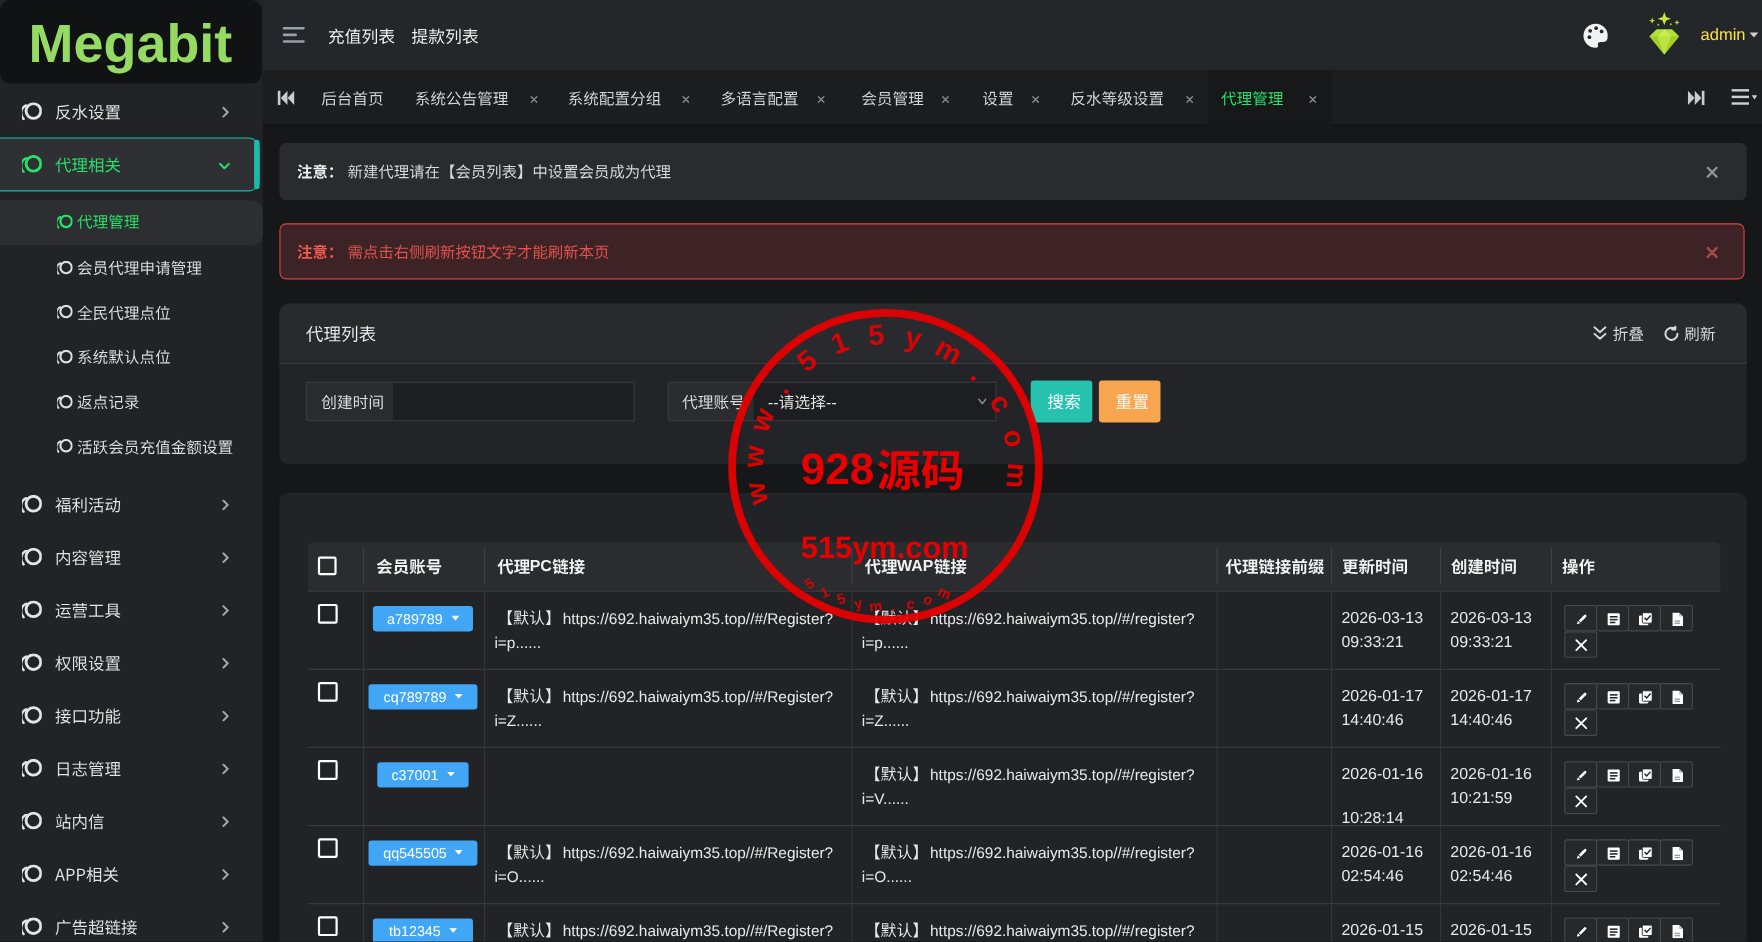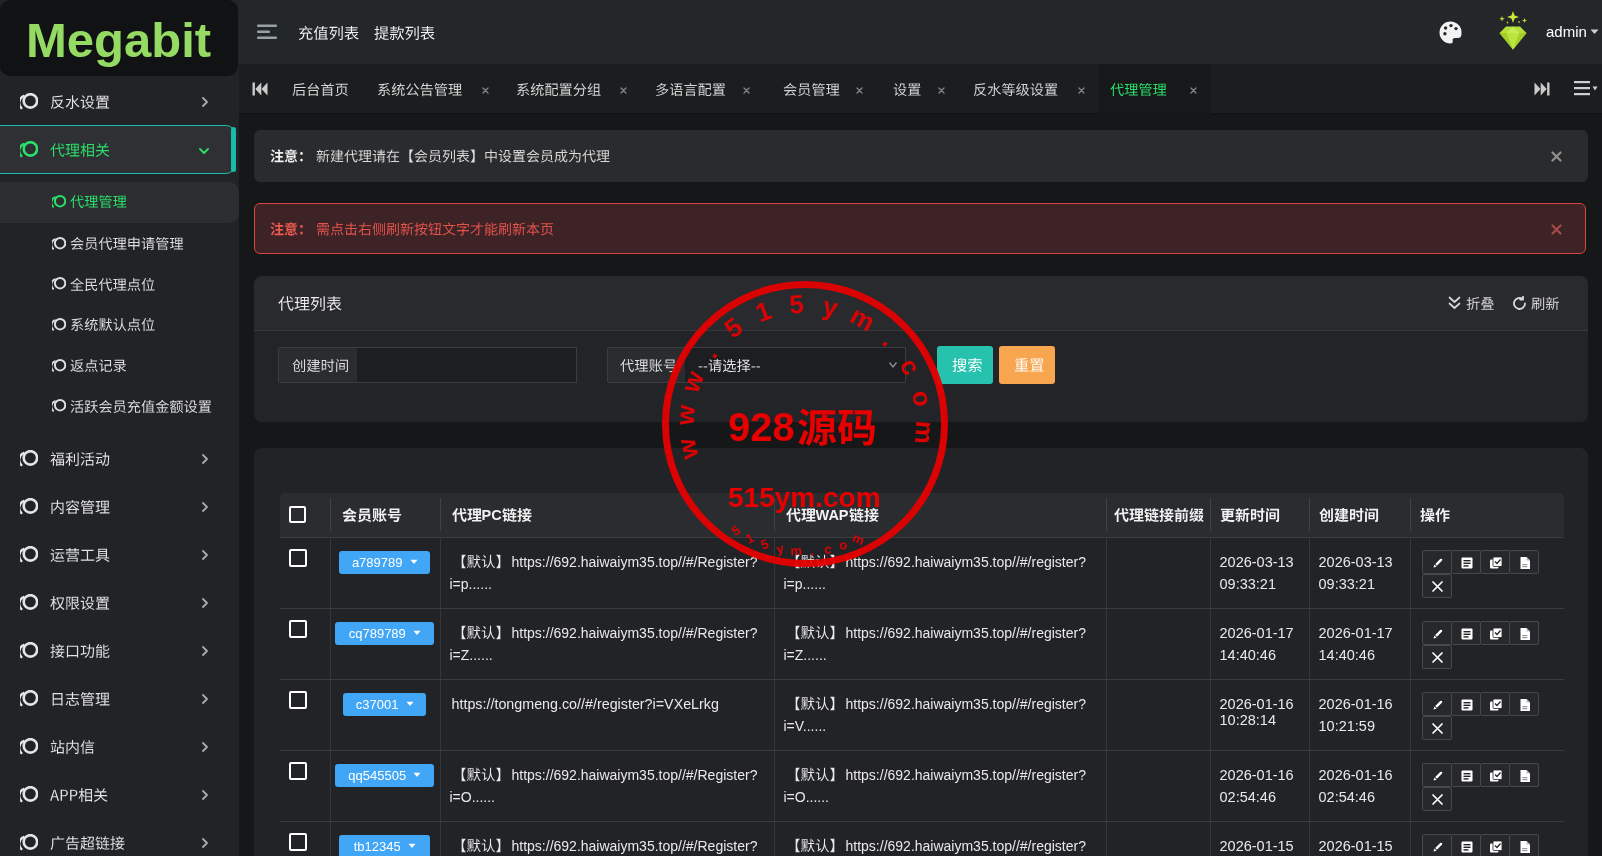--- a/index.html
+++ b/index.html
@@ -468,21 +468,21 @@
       <path d="M9 7 l.8 2 2 .8 -2 .8 -.8 2 -.8-2 -2-.8 2-.8z" fill="#c6e838" opacity="0.9"></path>
       <path d="M31.5 9 l.7 1.8 1.8 .7 -1.8 .7 -.7 1.8 -.7-1.8 -1.8-.7 1.8-.7z" fill="#c6e838" opacity="0.9"></path>
       <circle cx="14.5" cy="13.5" r="0.9" fill="#c6e838" opacity="0.8"></circle>
       <circle cx="26" cy="13" r="0.9" fill="#c6e838" opacity="0.8"></circle>
       <polygon points="6.5,24 13,17.5 27,17.5 33.5,24 20,40.5" fill="#b4df34"></polygon>
       <polygon points="13.8,24 20,17.5 26.2,24 20,40.5" fill="#c9ec55"></polygon>
       <polygon points="6.5,24 13.8,24 20,40.5" fill="#a3cf2a"></polygon>
       <polygon points="26.2,24 33.5,24 20,40.5" fill="#a3cf2a"></polygon>
       <polygon points="13.8,24 26.2,24 20,40.5" fill="#bce441"></polygon>
     </svg>
-<div style="position:absolute;left:1546.0px;top:21.0px;font:400 15.0px 'Liberation Sans',sans-serif;color:#ffffff;line-height:22px;white-space:nowrap">admin</div>
+<div style="position:absolute;left:1546.0px;top:21.0px;font:400 15.0px 'Liberation Sans',sans-serif;color:#fde047;line-height:22px;white-space:nowrap">admin</div>
 <svg style="position:absolute;left:1590.0px;top:29.0px;" width="9" height="7" viewBox="0 0 9 7">
       <path d="M0.5 0.5 L4.5 5 L8.5 0.5 Z" fill="#d0d0d0"></path>
     </svg>
 <svg style="position:absolute;left:252.0px;top:82.0px;" width="16" height="14" viewBox="0 0 16 14">
       <rect x="0.5" y="0.5" width="2.4" height="13" fill="#cbcbcb"></rect>
       <path d="M9.3 0.5 v13 L3.3 7z" fill="#cbcbcb"></path>
       <path d="M15.5 0.5 v13 L9.5 7z" fill="#cbcbcb"></path>
     </svg>
 <div style="position:absolute;left:1098.0px;top:64.0px;width:113.0px;height:51.0px;background:#17181a"></div>
 <div style="position:absolute;left:292.3px;top:79.0px">
@@ -995,35 +995,34 @@
       <rect x="4.3" y="10" width="5" height="1.2" fill="#999"></rect>
     </svg>
 <div style="position:absolute;left:1422.0px;top:645.0px;width:30.0px;height:24.0px;background:#27282c;border:1px solid #47484c;border-radius:2px"></div>
 <svg style="position:absolute;left:1430.5px;top:650.5px;" width="13" height="13" viewBox="0 0 13 13">
       <path d="M2 2 L11 11 M11 2 L2 11" stroke="#fff" stroke-width="1.7" stroke-linecap="round"></path>
     </svg>
 <div style="position:absolute;left:289.0px;top:691.0px;width:18.0px;height:18.0px;border:2.5px solid #fff;border-radius:2px"></div>
 <div style="position:absolute;left:342.9px;top:692.5px;width:83.6px;height:23px;background:#42a6f6;border-radius:3px;color:#fff;font:13px 'Liberation Sans',sans-serif;display:flex;align-items:center;justify-content:center;gap:7px">c37001<svg width="8" height="6" viewBox="0 0 8 6">
         <path d="M0.5 0.8 L4 5 L7.5 0.8z" fill="#fff"></path>
       </svg></div>
-<div style="position:absolute;left:451.5px;top:692.5px;font:400 14.3px 'Liberation Sans',sans-serif;color:#e9e9e9;line-height:22px;white-space:nowrap">https://tongmeng.co//#/register?i=VXeLrkg</div>
 <div style="position:absolute;left:785.5px;top:693.0px">
       <svg width="58.0" height="21" viewBox="0 0 58.0 21" style="display:block">
         <g fill="#e9e9e9" transform="translate(0,16.01) scale(0.01450,-0.01450)">
           <use href="#g78" x="0"></use>
           <use href="#g19" x="1000"></use>
           <use href="#g20" x="2000"></use>
           <use href="#g79" x="3000"></use>
         </g>
       </svg>
     </div>
 <div style="position:absolute;left:845.5px;top:692.5px;font:400 14.0px 'Liberation Sans',sans-serif;color:#e9e9e9;line-height:22px;white-space:nowrap">https://692.haiwaiym35.top//#/register?</div>
 <div style="position:absolute;left:783.5px;top:714.5px;font:400 14.0px 'Liberation Sans',sans-serif;color:#e9e9e9;line-height:22px;white-space:nowrap">i=V......</div>
 <div style="position:absolute;left:1219.5px;top:692.5px;font:400 14.5px 'Liberation Sans',sans-serif;color:#e9e9e9;line-height:22px;white-space:nowrap">2026-01-16</div>
-<div style="position:absolute;left:1219.5px;top:709px;font:400 14.5px 'Liberation Sans',sans-serif;color:#e9e9e9;line-height:22px;white-space:nowrap">10:28:14</div>
+<div style="position:absolute;left:1219.5px;top:733px;font:400 14.5px 'Liberation Sans',sans-serif;color:#e9e9e9;line-height:22px;white-space:nowrap">10:28:14</div>
 <div style="position:absolute;left:1318.5px;top:692.5px;font:400 14.5px 'Liberation Sans',sans-serif;color:#e9e9e9;line-height:22px;white-space:nowrap">2026-01-16</div>
 <div style="position:absolute;left:1318.5px;top:714.5px;font:400 14.5px 'Liberation Sans',sans-serif;color:#e9e9e9;line-height:22px;white-space:nowrap">10:21:59</div>
 <div style="position:absolute;left:1422.0px;top:692.0px;width:30.0px;height:24.0px;background:#27282c;border:1px solid #47484c;border-radius:2px"></div>
 <svg style="position:absolute;left:1430.5px;top:697.5px;" width="13" height="13" viewBox="0 0 13 13">
       <path d="M4.2 8.1 L9.2 3.1 a1.2 1.2 0 0 1 1.7 1.7 L5.9 9.8z" fill="#fff"></path>
       <path d="M2.5 11.6 l.9-3.1 2.2 2.2z" fill="#fff"></path>
     </svg>
 <div style="position:absolute;left:1451.0px;top:692.0px;width:30.0px;height:24.0px;background:#27282c;border:1px solid #47484c;border-radius:2px"></div>
 <svg style="position:absolute;left:1459.5px;top:697.5px;" width="13" height="13" viewBox="0 0 13 13">
       <rect x="1.5" y="1.5" width="11" height="11" rx="1" fill="#fff"></rect>

